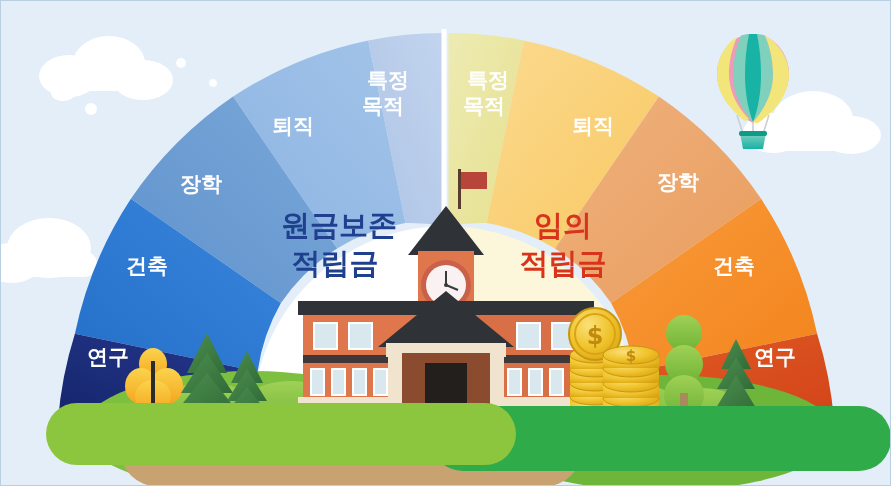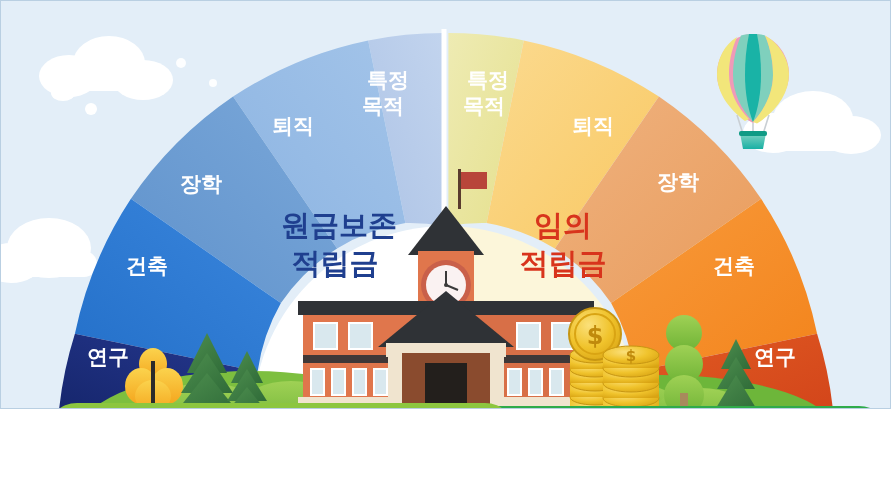--- a/index.html
+++ b/index.html
@@ -1,18 +1,18 @@
 <!DOCTYPE html>
 <html><head>
 <meta charset="utf-8">
 <style>
   html,body{margin:0;padding:0;background:#fff;}
   body{font-family:"DejaVu Sans","Liberation Sans",sans-serif;}
   #stage{
-    position:relative;width:891px;height:409px;overflow:hidden;
+    position:relative;width:891px;height:486px;overflow:hidden;
     background:#0ea5e9;border:1px solid #b9cfe2;box-sizing:border-box;
   }
   #stage svg{position:absolute;left:0;top:0;}
   .seg-label{
     font-family:"DejaVu Sans","Liberation Sans",sans-serif;
     font-weight:bold;fill:#ffffff;text-anchor:middle;
     paint-order:stroke;
   }
   .center-title{
     font-family:"DejaVu Sans","Liberation Sans",sans-serif;

